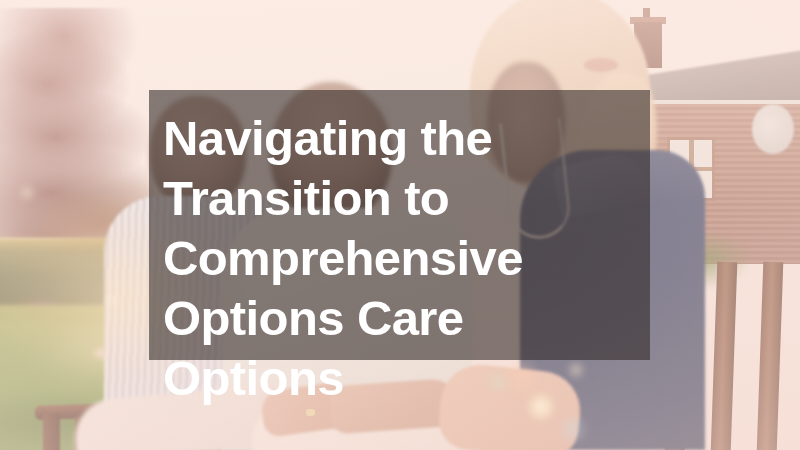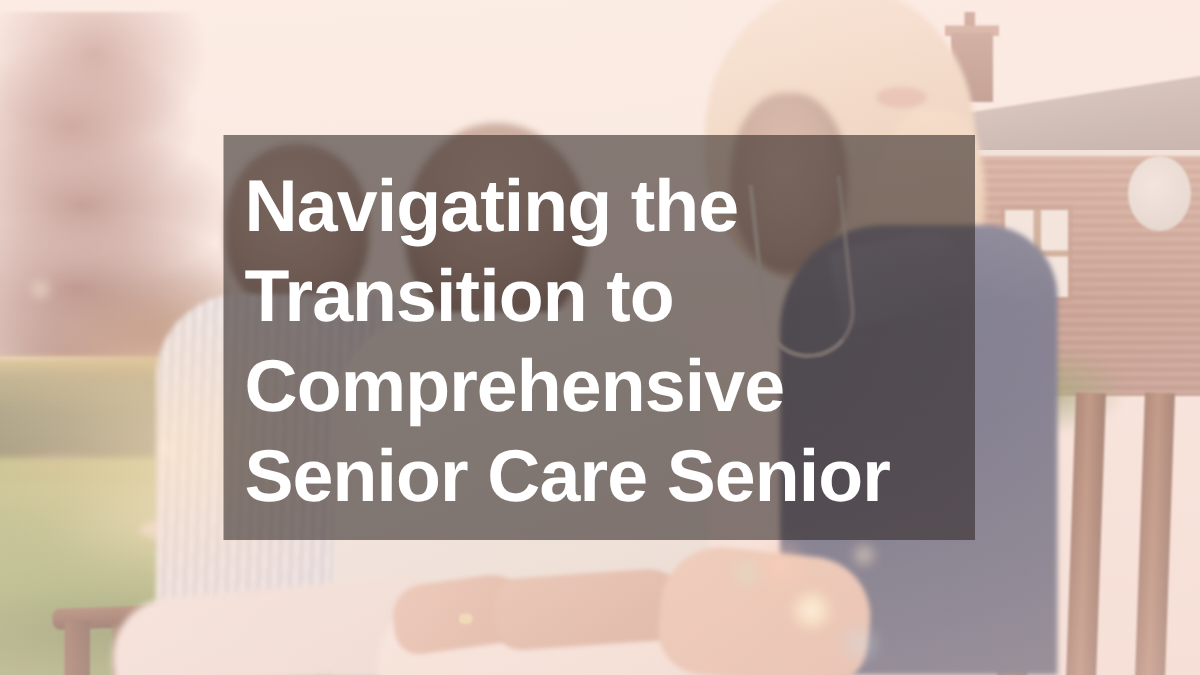--- a/index.html
+++ b/index.html
@@ -639,16 +639,16 @@
     <div class="flare f7"></div>
 
     <div class="haze"></div>
     <div class="haze2"></div>
   </div>
 
   <div class="title-overlay">
     <h1 class="title">Navigating the
 Transition to
 Comprehensive
-Senior Care Senior</h1>
+Options Care Options</h1>
   </div>
 
 </div>
 
 </body></html>

